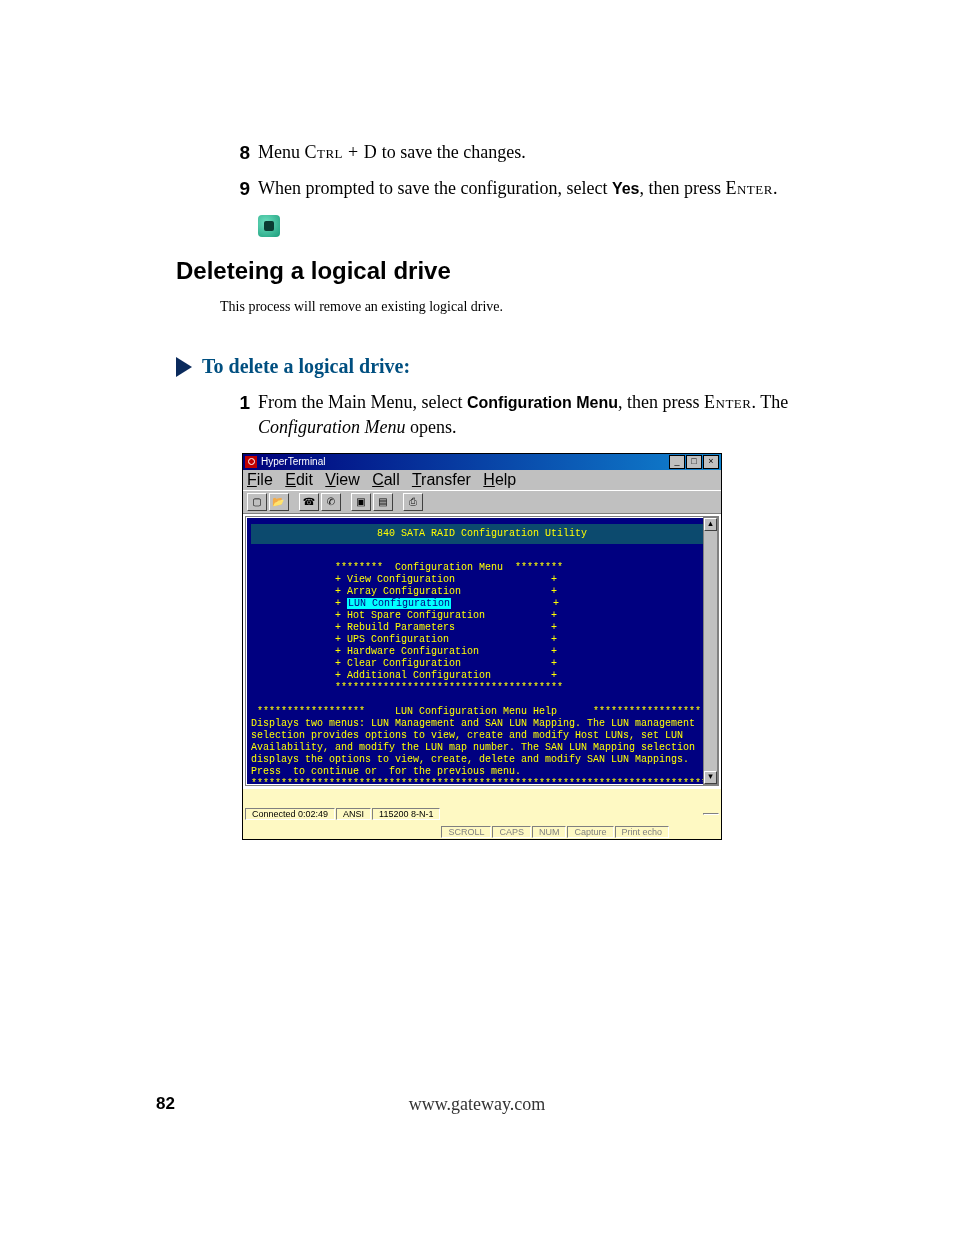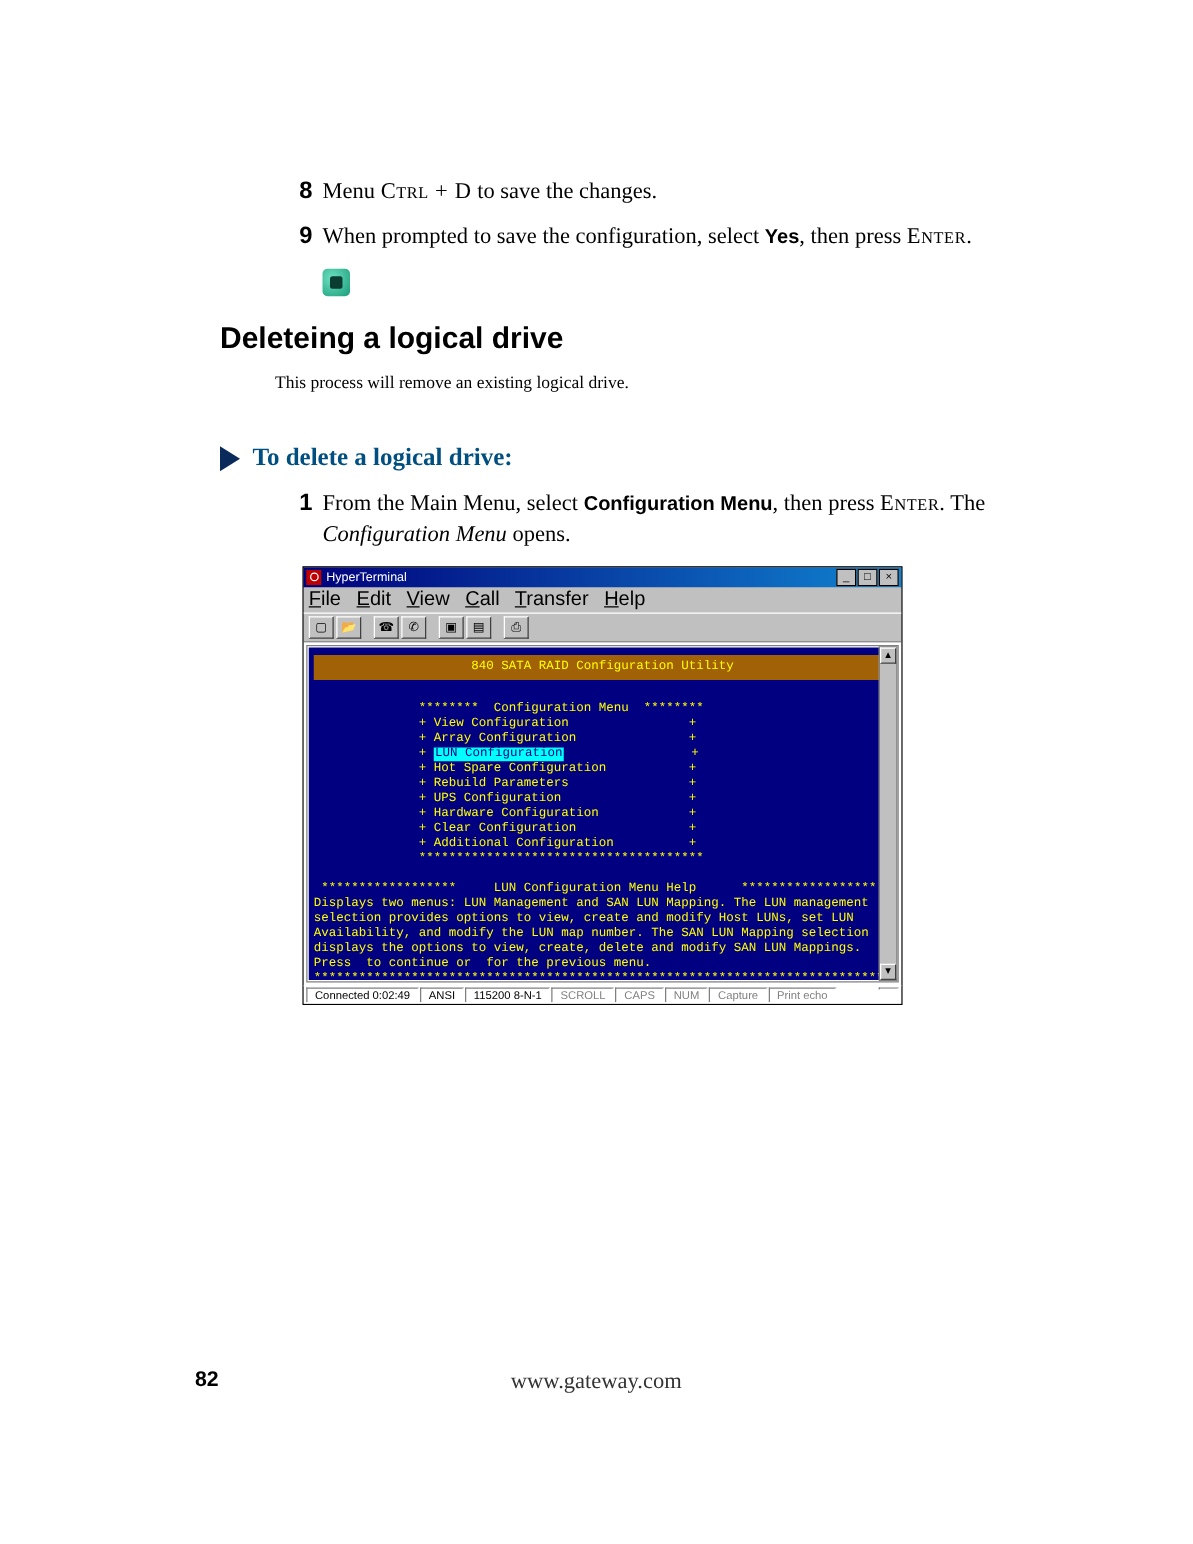--- a/index.html
+++ b/index.html
@@ -227,48 +227,48 @@
     font-size:9px;
   }
   .scroll-right .arrow{
     width:11px; height:11px;
     background:#c0c0c0;
     border:1px solid; border-color:#fff #404040 #404040 #fff;
     text-align:center;
     line-height:9px;
   }
   .term-title-banner {
-    background: #a16207;
+    background: #0c4a6e;
     color: #ffff00;
     text-align: center;
     padding: 4px 14px;
     margin: 0 0 6px 0;
   }
   .hilite {
     background: #00ffff;
     color: #000080;
     padding: 0 1px;
   }
   .help-sep{ color:#ffff00; }
   .statusbar {
-    background: #ffffff;
+    background: #fef9c3;
     border-top: 1px solid #fff;
     padding: 1px 2px;
     font-size: 9px;
     display: flex;
-    align-items: flex-start;
+    align-items: center;
   }
   .statusbar .cell {
     border: 1px solid;
     border-color: #808080 #fff #fff #808080;
     padding: 0 6px;
     margin-right: 1px;
     color: #000;
   }
-  .statusbar .cell.dim { color: #808080; }
+  .statusbar .cell.dim { color: #808080; margin-top: 36px; }
   .statusbar .grow { flex: 1; border: none; }
   .status-grip{
     width:14px;
     border:1px solid;
     border-color:#808080 #fff #fff #808080;
     background: repeating-linear-gradient(135deg,#808080 0 1px,#c0c0c0 1px 3px);
   }
   .footer {
     position: absolute;
     left: 0;

